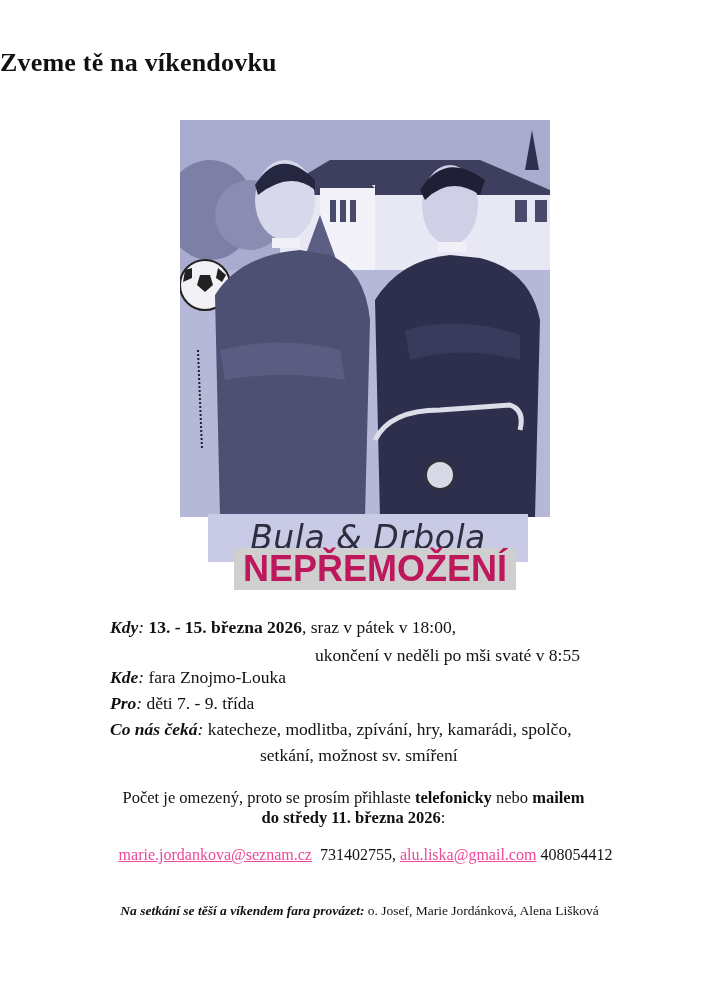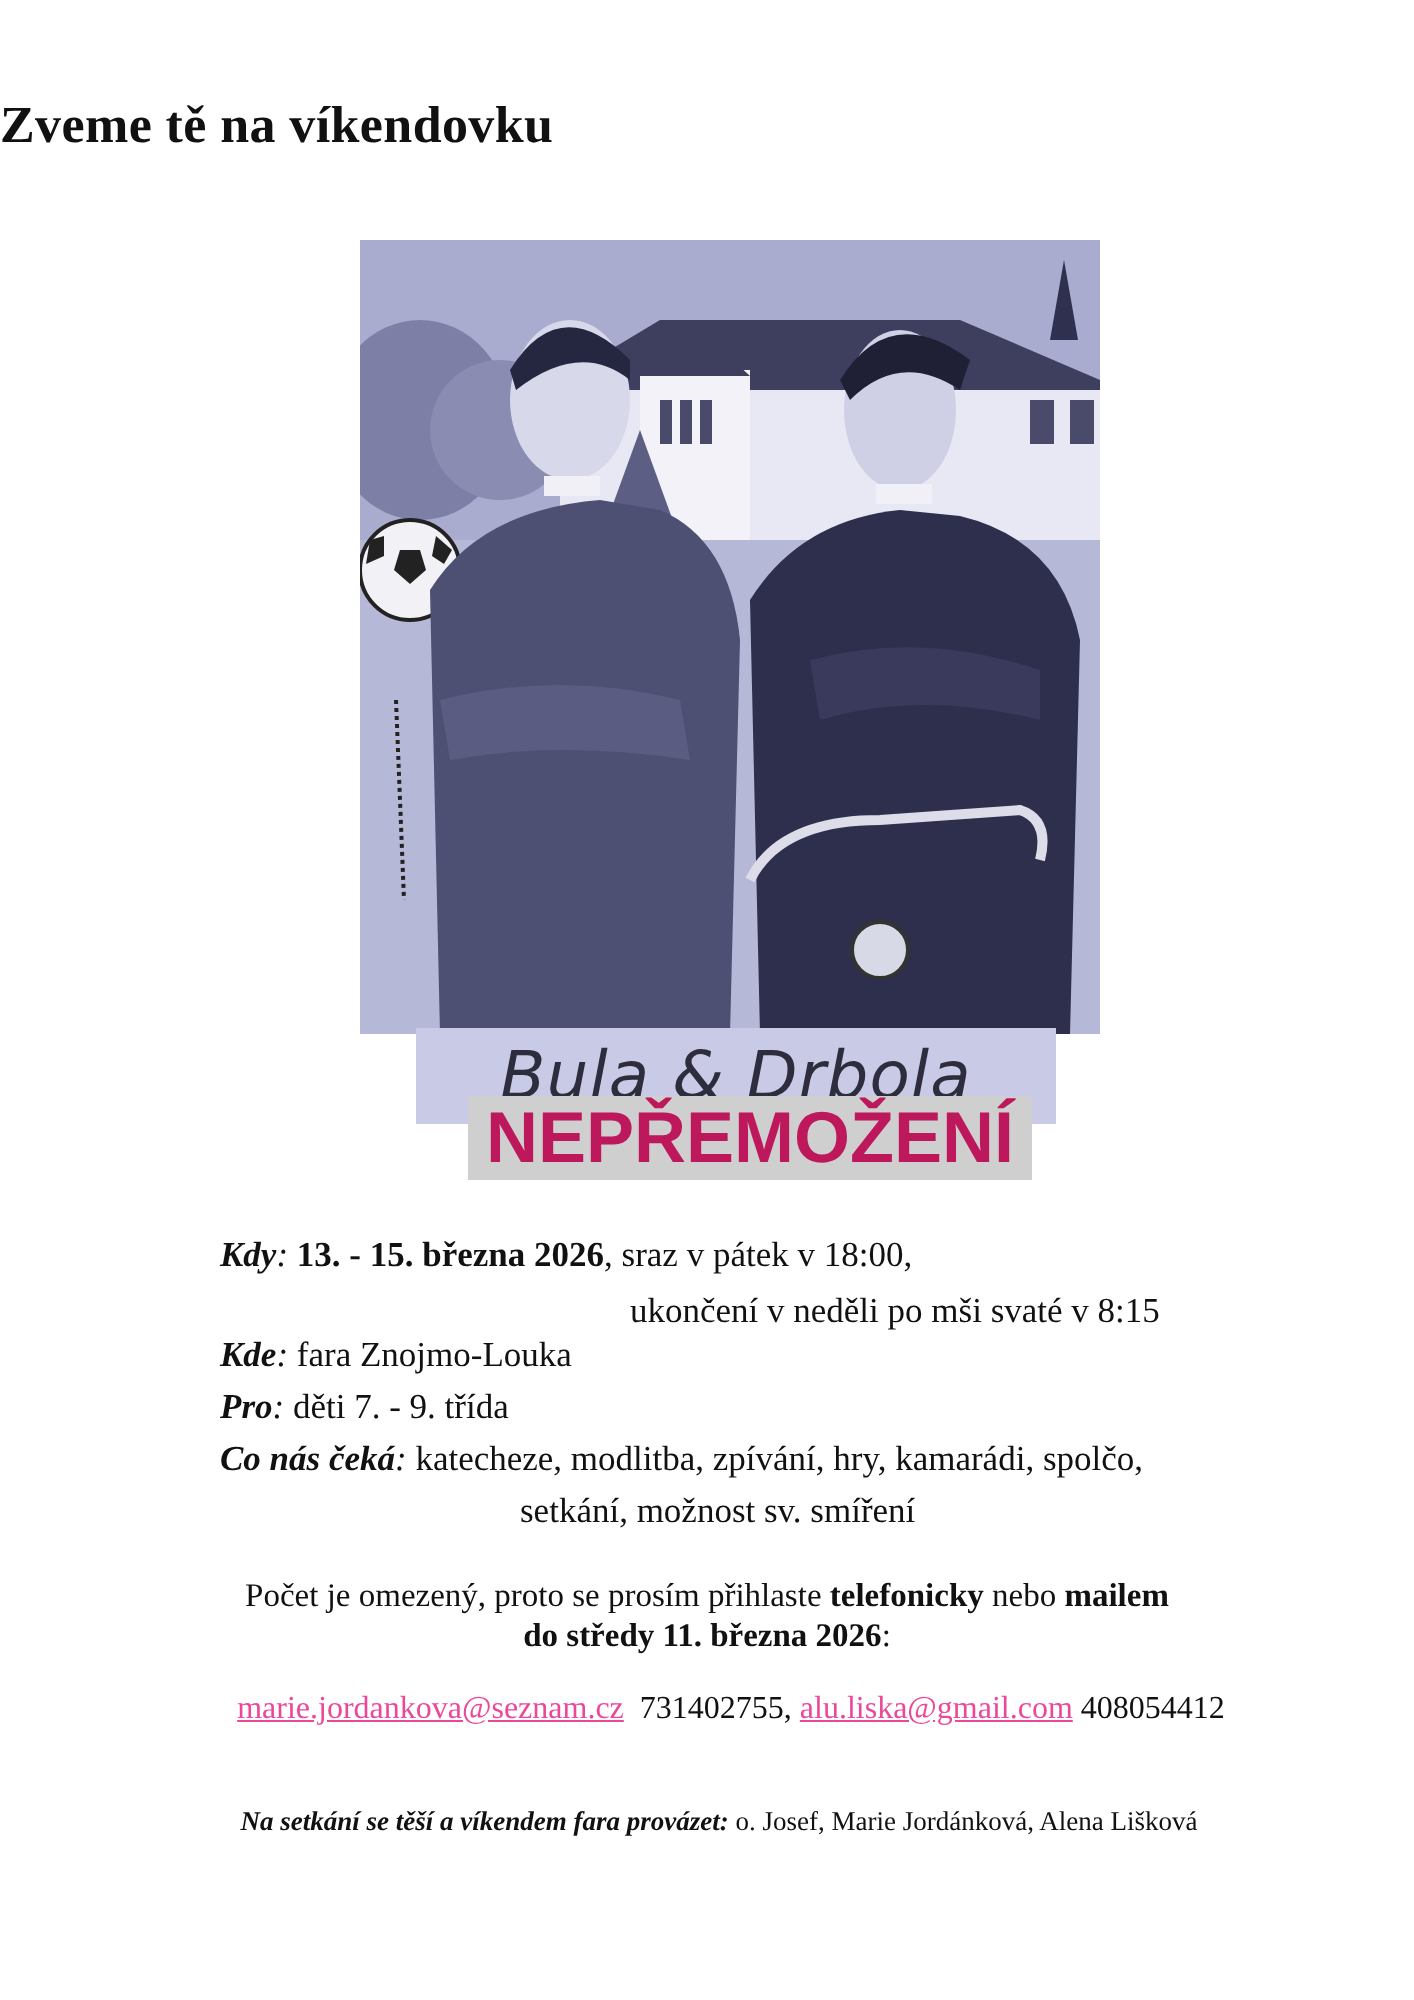--- a/index.html
+++ b/index.html
@@ -97,21 +97,21 @@
   </svg>
 </div>
 
 <div class="banner">Bula &amp; Drbola</div>
 <div class="subtitle-box">NEPŘEMOŽENÍ</div>
 
 <div class="info row1">
   <span class="label">Kdy</span><i>:</i>
   <span class="bold">13. - 15. března 2026</span><span>, sraz v pátek v 18:00,</span>
 </div>
-<div class="info row1b">ukončení v neděli po mši svaté v 8:15</div>
+<div class="info row1b">ukončení v neděli po mši svaté v 8:55</div>
 
 <div class="info row2">
   <span class="label">Kde</span><i>:</i>
   <span>fara Znojmo-Louka</span>
 </div>
 
 <div class="info row3">
   <span class="label">Pro</span><i>:</i>
   <span>děti 7. - 9. třída</span>
 </div>

